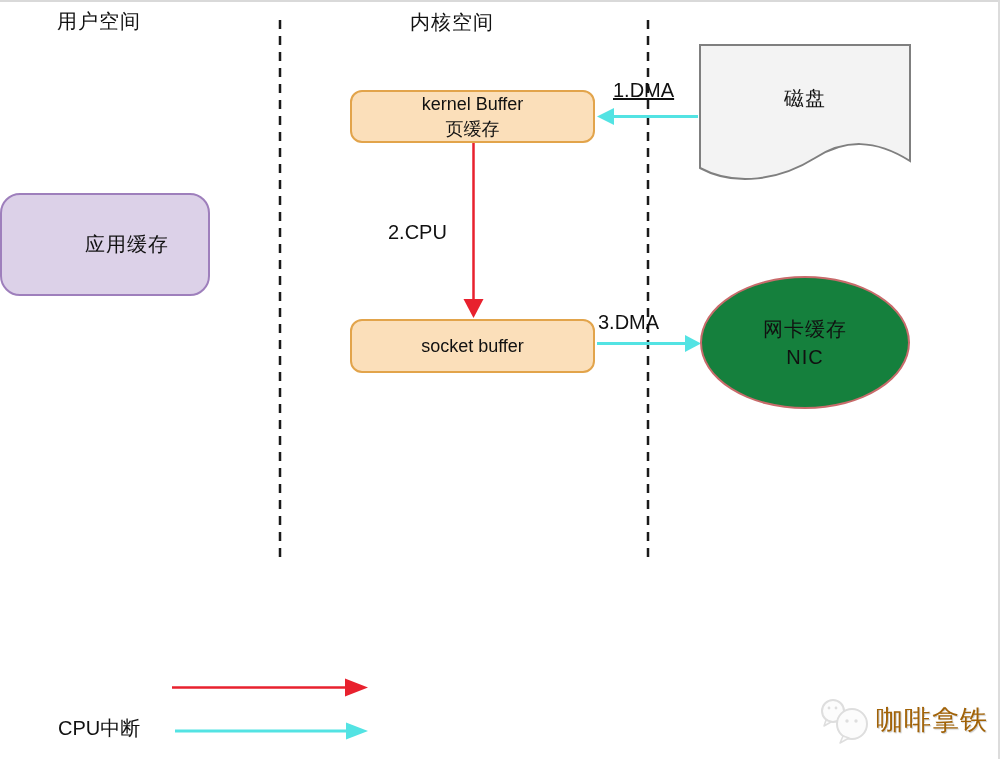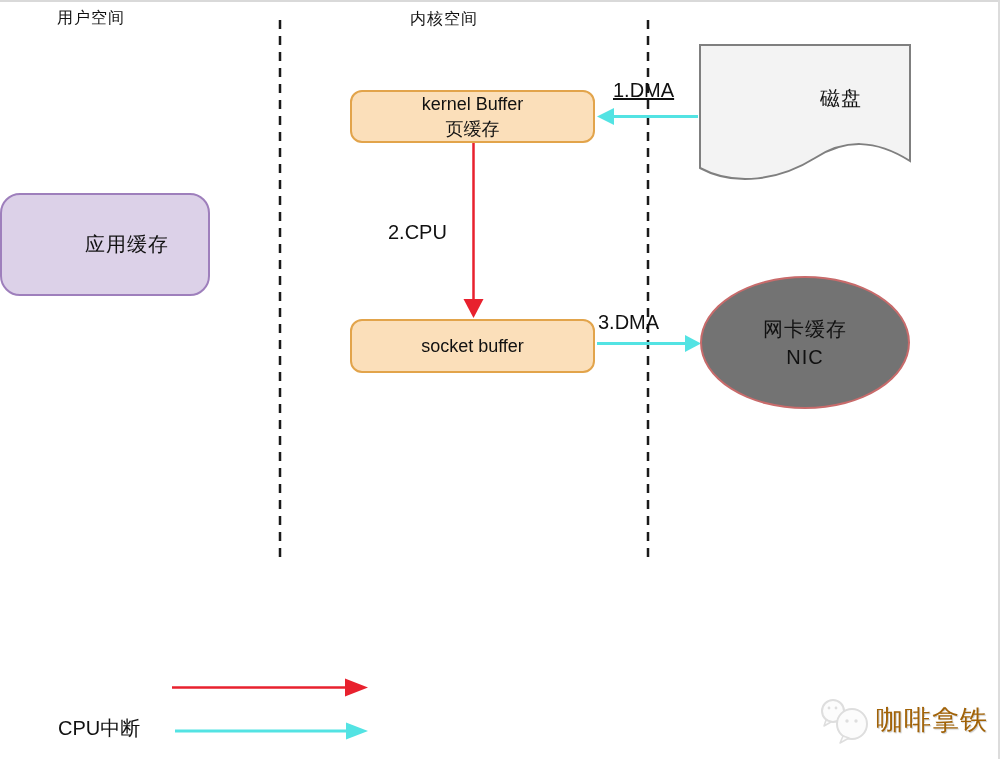--- a/index.html
+++ b/index.html
@@ -4,21 +4,21 @@
 <style>
   html,body{margin:0;padding:0;background:#ffffff;}
   #canvas{
     position:relative;width:1000px;height:759px;background:#ffffff;
     overflow:hidden;font-family:"Liberation Sans","DejaVu Sans",sans-serif;
     color:#111;
   }
   .edge-top{position:absolute;left:0;top:0;width:1000px;height:2px;background:#d9d9d9;}
   .edge-right{position:absolute;right:0;top:0;width:2px;height:100%;background:#dcdcdc;}
   .abs{position:absolute;}
-  .space-label{font-size:16px;font-weight:500;letter-spacing:1px;white-space:nowrap;}
+  .space-label{font-size:20px;font-weight:500;letter-spacing:1px;white-space:nowrap;}
   .flow-label{font-size:20px;font-weight:500;white-space:nowrap;}
   svg.layer{position:absolute;left:0;top:0;}
   .node{
     position:absolute;display:flex;flex-direction:column;align-items:center;
     justify-content:center;box-sizing:border-box;text-align:center;
   }
   .node-app{
     left:0px;top:193px;width:210px;height:103px;
     background:#dcd1e8;border:2px solid #9e7fbc;border-radius:20px;
     font-size:20px;letter-spacing:1px;padding-left:44px;
@@ -28,26 +28,26 @@
     background:#fbdfba;border:2px solid #e2a44b;border-radius:12px;
     font-size:18px;line-height:1.35;
   }
   .node-socket{
     left:350px;top:319px;width:245px;height:54px;
     background:#fbdfba;border:2px solid #e2a44b;border-radius:12px;
     font-size:18px;
   }
   .node-nic{
     left:700px;top:276px;width:210px;height:133px;
-    background:#737373;border:2px solid #c86b6b;border-radius:50%;
+    background:#15803d;border:2px solid #c86b6b;border-radius:50%;
     font-size:20px;line-height:1.4;letter-spacing:1px;
   }
   .disk-label{
     position:absolute;left:700px;top:85px;width:210px;text-align:center;
-    font-size:20px;letter-spacing:1px;margin-left:36px;
+    font-size:20px;letter-spacing:1px;
   }
   .legend-label{position:absolute;font-size:20px;font-weight:500;white-space:nowrap;margin-top:39px;}
   .watermark-text{
     position:absolute;left:876px;top:702px;font-size:27px;letter-spacing:1px;
     color:#a16207;text-shadow:-1px -1px 0 #ffffff, 1px 1px 1px #c9c9c9;
     white-space:nowrap;
   }
 </style>
 </head>
 <body>

